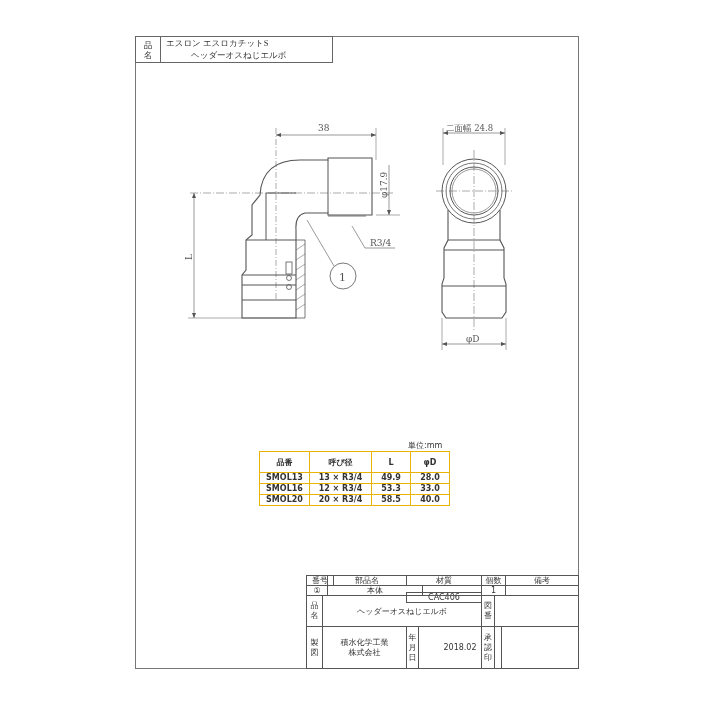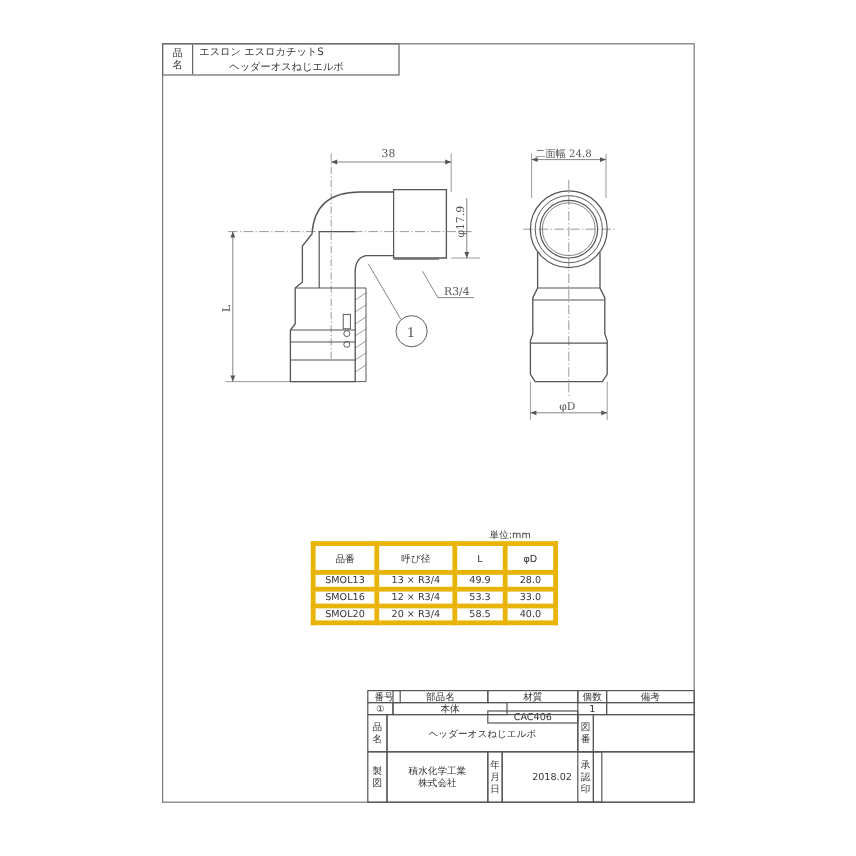--- a/index.html
+++ b/index.html
@@ -3,26 +3,26 @@
 <meta charset="utf-8">
 <style>
   html, body { margin:0; padding:0; background:#ffffff; }
   body { width:713px; height:713px; position:relative; overflow:hidden;
          font-family:"DejaVu Sans", "Liberation Sans", sans-serif; color:#333; }
   .abs { position:absolute; box-sizing:border-box; }
   .frame { left:135px; top:36px; width:444px; height:633px; border:1.5px solid #777; }
   .tb1 { left:135px; top:36px; width:198px; height:27px; border:1px solid #666; font-size:8.5px; }
   .tb1 .lab { position:absolute; left:0; top:0; width:24px; height:100%; border-right:1px solid #666;
               display:flex; flex-direction:column; align-items:center; justify-content:center; line-height:10px; }
-  .tb1 .l1 { position:absolute; left:30px; top:1px; }
+  .tb1 .l1 { position:absolute; left:30px; top:1px;font-family:Liberation Serif, serif; }
   .tb1 .l2 { position:absolute; left:55px; top:13px; }
   
   .unit { left:408px; top:440px; font-size:8px; }
   table.spec { position:absolute; left:259px; top:451px; border-collapse:collapse; font-size:8px; }
-  table.spec td, table.spec th { border:4px solid #eab308; padding:0; text-align:center; font-weight:normal; }
+  table.spec td, table.spec th { border:1px solid #eab308; padding:0; text-align:center; font-weight:bold; }
   table.spec th { height:20px; }
   table.spec td { height:10px; line-height:10px; }
   
   .tbk { left:306px; top:575px; width:273px; height:94px; }
   .cell { position:absolute; box-sizing:border-box; border:1px solid #555; font-size:8px;
           display:flex; align-items:center; justify-content:center; text-align:center; }
   .vlab { flex-direction:column; line-height:10px; }
   svg text { font-family:"DejaVu Serif", "Liberation Serif", serif; }
 </style>
 </head>

